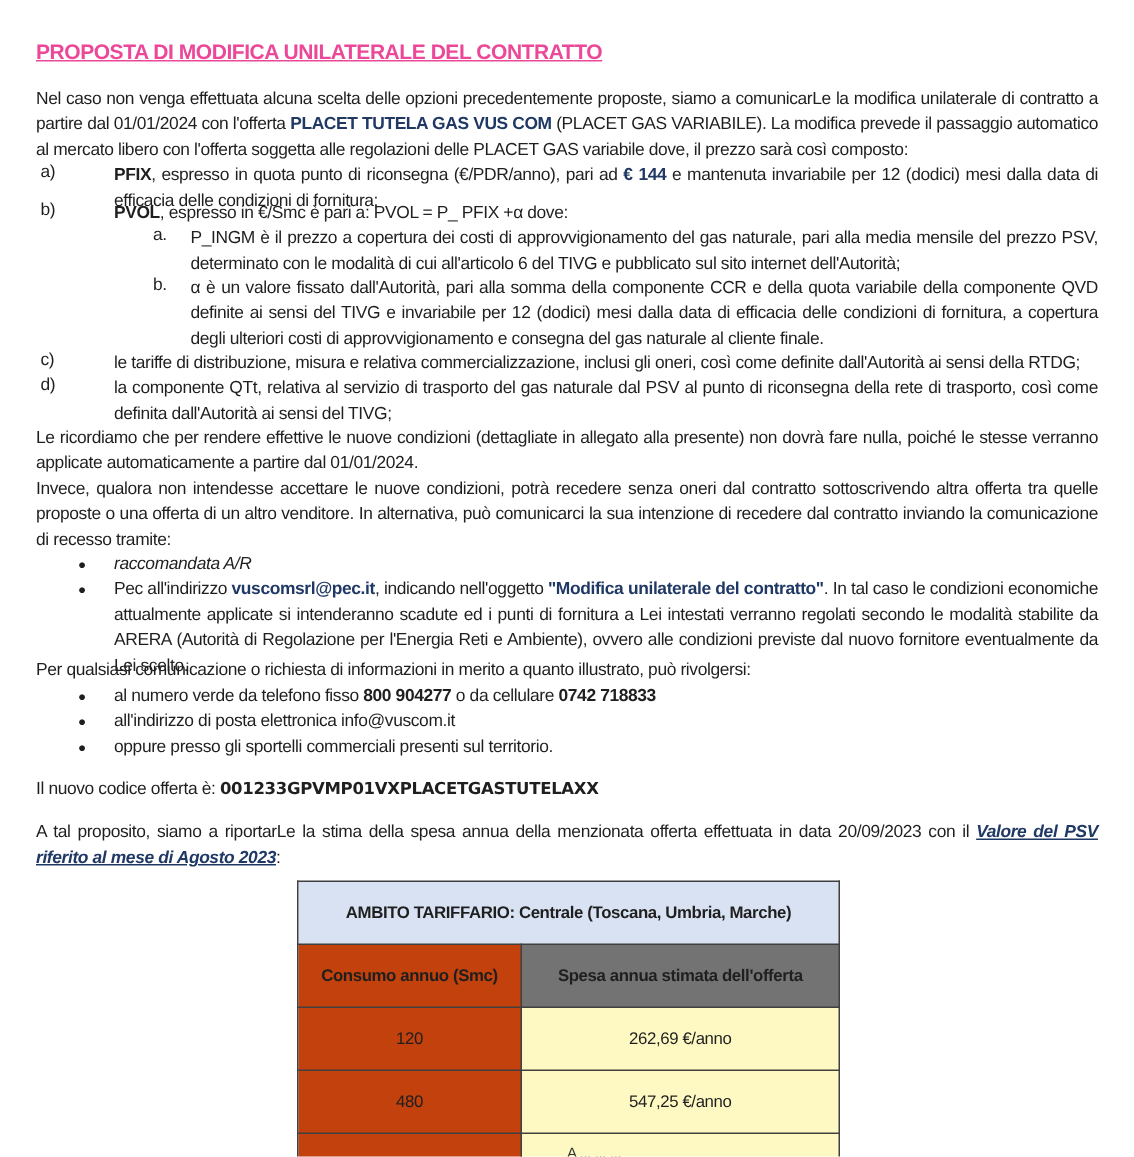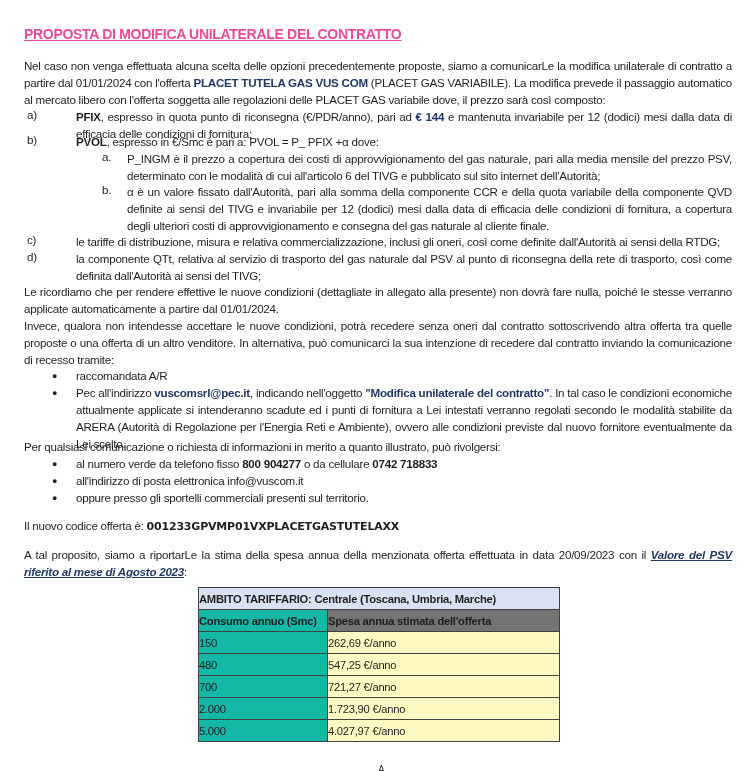--- a/index.html
+++ b/index.html
@@ -22,23 +22,23 @@
   .b { font-weight: bold; }
   .lbl { position: absolute; }
   .txt { position: absolute; text-align: justify; line-height: 17px; }
   .bullet { position: absolute; font-size: 9px; }
   .code { font-family: "DejaVu Sans", sans-serif; font-weight: bold; font-size: 11px; letter-spacing: -0.2px; }
   .link { color: #1f3864; font-weight: bold; font-style: italic; text-decoration: underline; }
   table.tbl {
     position: absolute; left: 198px; top: 587px; width: 362px;
     border-collapse: collapse; font-size: 11.2px;
   }
-  table.tbl td { border: 1px solid #404040; height: 21px; padding: 0; }
+  table.tbl td { border: 1px solid #404040; height: 21px; padding: 10px; text-align: center; }
   .hdr { background: #d9e2f3; font-weight: bold; }
-  .colA { background: #14b8a6; width: 128px; }
+  .colA { background: #c2410c; width: 128px; }
   .colB { background: #fef9c3; }
   .cut { position: absolute; left: 378px; top: 764px; font-size: 10px; color: #333; }
 </style>
 </head>
 <body>
 
 <div class="page">
 
   <div class="title">PROPOSTA DI MODIFICA UNILATERALE DEL CONTRATTO</div>
 
@@ -77,21 +77,21 @@
   <div class="blk" style="top:283px;">
     <p>Le ricordiamo che per rendere effettive le nuove condizioni (dettagliate in allegato alla presente) non dovrà fare nulla, poiché le stesse verranno applicate automaticamente a partire dal 01/01/2024.</p>
   </div>
 
   <div class="blk" style="top:317px;">
     <p>Invece, qualora non intendesse accettare le nuove condizioni, potrà recedere senza oneri dal contratto sottoscrivendo altra offerta tra quelle proposte o una offerta di un altro venditore. In alternativa, può comunicarci la sua intenzione di recedere dal contratto inviando la comunicazione di recesso tramite:</p>
   </div>
 
   <div>
     <span class="bullet" style="top:371px; left:28px;">●</span>
-    <div class="txt" style="top:367px; left:52px; width:656px;">raccomandata A/R</div>
+    <div class="txt" style="top:367px; left:52px; width:656px;font-style:italic;">raccomandata A/R</div>
   </div>
   <div>
     <span class="bullet" style="top:388px; left:28px;">●</span>
     <div class="txt" style="top:384px; left:52px; width:656px;">
       <span>Pec all'indirizzo </span><span class="navy">vuscomsrl@pec.it</span><span>, indicando nell'oggetto </span><span class="navy">"Modifica unilaterale del contratto"</span><span>. In tal caso le condizioni economiche attualmente applicate si intenderanno scadute ed i punti di fornitura a Lei intestati verranno regolati secondo le modalità stabilite da ARERA (Autorità di Regolazione per l'Energia Reti e Ambiente), ovvero alle condizioni previste dal nuovo fornitore eventualmente da Lei scelto.</span>
     </div>
   </div>
 
   <div class="blk" style="top:438px;">
     <p>Per qualsiasi comunicazione o richiesta di informazioni in merito a quanto illustrato, può rivolgersi:</p>
@@ -124,21 +124,21 @@
 <table class="tbl">
   <tbody>
       <tr>
     <td class="hdr" colspan="2">AMBITO TARIFFARIO: Centrale (Toscana, Umbria, Marche)</td>
   </tr>
   <tr>
     <td class="hdr colA">Consumo annuo (Smc)</td>
     <td class="hdr colB" style="background:#737373;">Spesa annua stimata dell'offerta</td>
   </tr>
   <tr>
-    <td class="colA">150</td>
+    <td class="colA">120</td>
     <td class="colB">262,69 €/anno</td>
   </tr>
   <tr>
     <td class="colA">480</td>
     <td class="colB">547,25 €/anno</td>
   </tr>
   <tr>
     <td class="colA">700</td>
     <td class="colB">721,27 €/anno</td>
   </tr>

